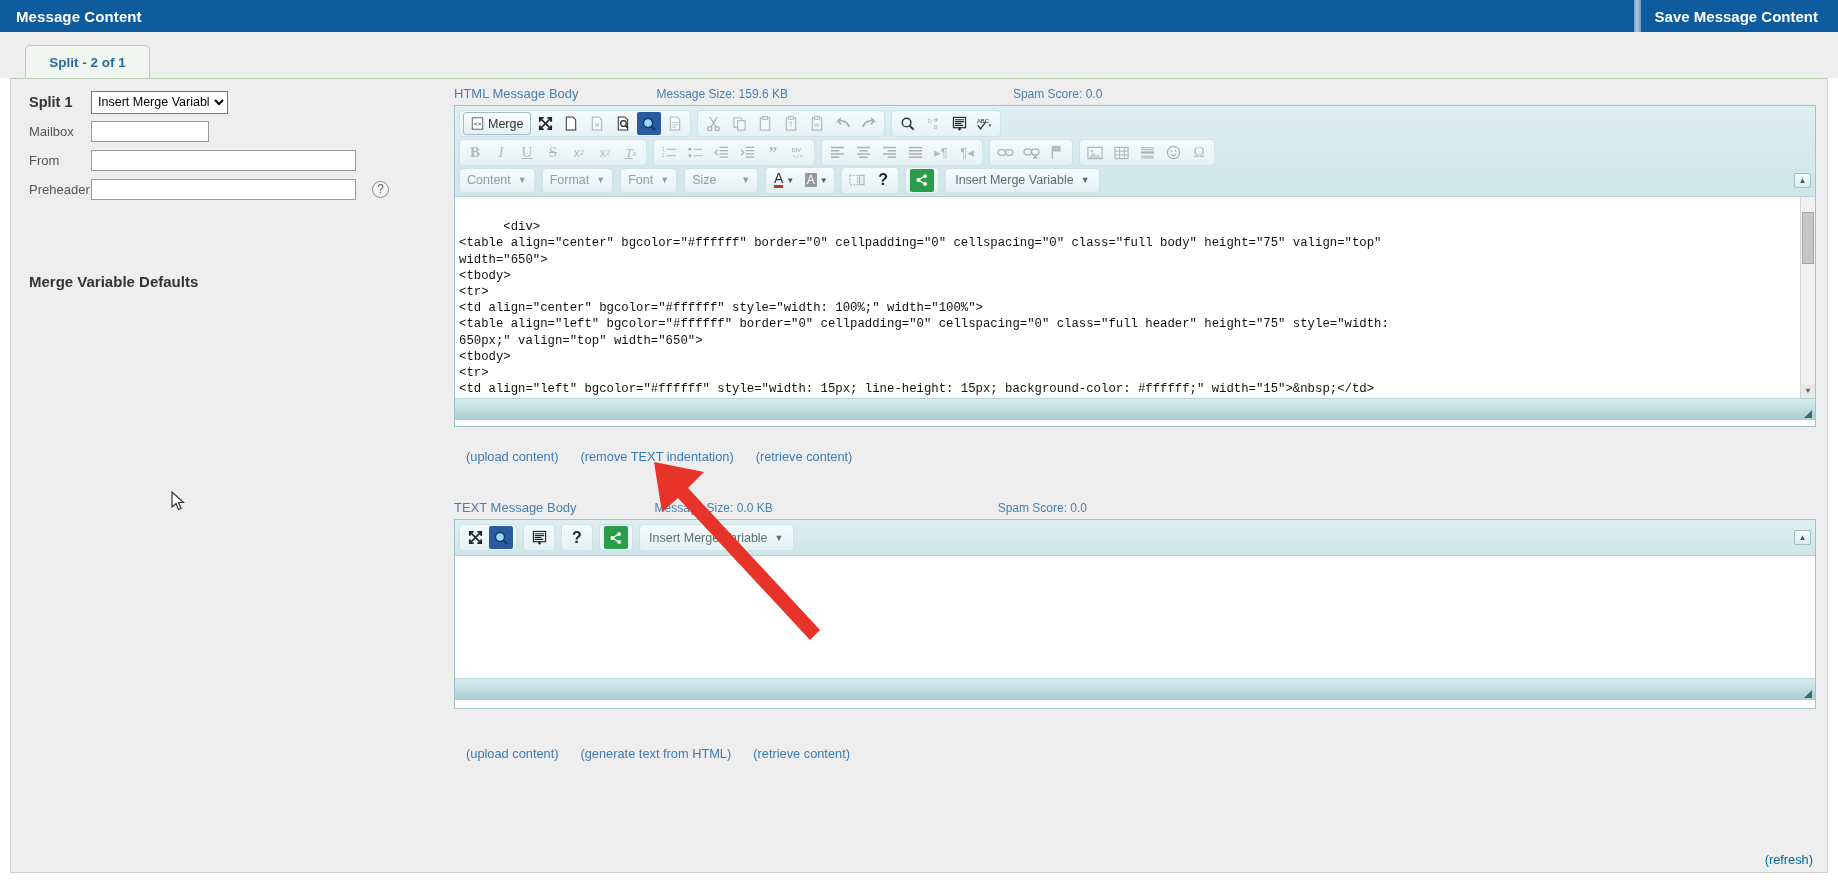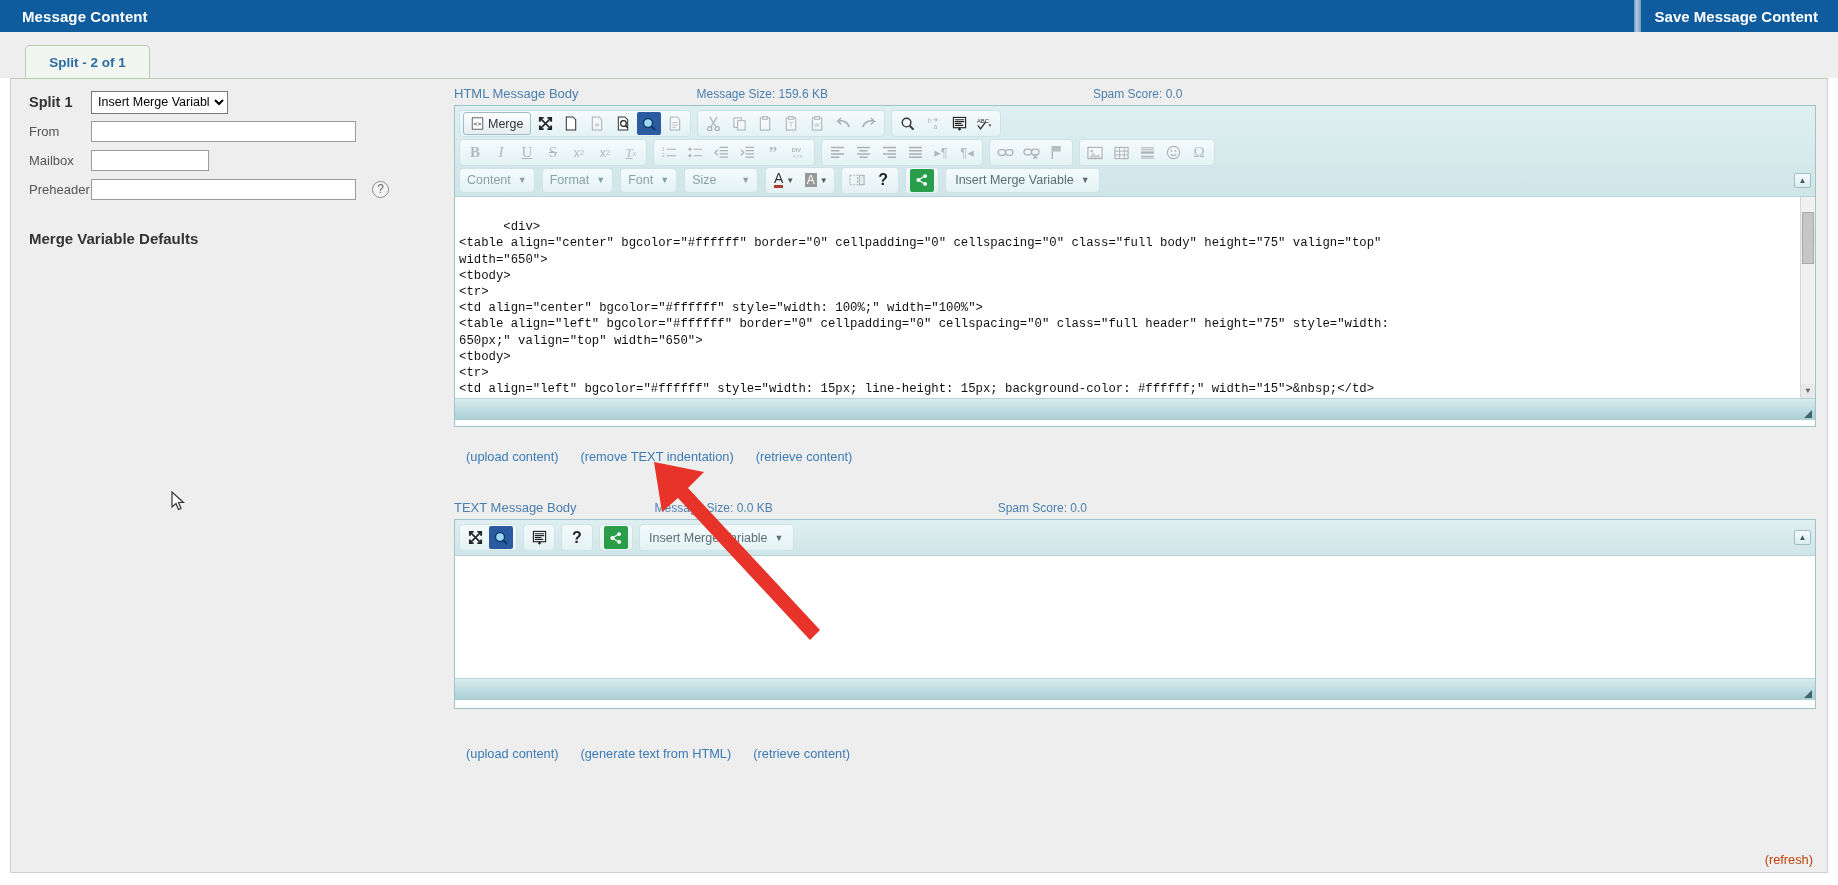--- a/index.html
+++ b/index.html
@@ -12,21 +12,21 @@
   }
 
   
   .titlebar {
     position: absolute; left: 0; top: 0; width: 1838px; height: 32px;
     background: #0e5c9e;
     display: flex; align-items: center;
   }
   .titlebar-title {
     color: #ffffff; font-size: 15px; font-weight: bold;
-    padding-left: 22px; letter-spacing: .1px; text-align: center;
+    padding-left: 16px; letter-spacing: .1px; text-align: center;
   }
   .titlebar-spacer { flex: 1; }
   .save-sep {
     width: 7px; height: 32px;
     background: linear-gradient(to right,#7fa7c6,#cfe0ee 40%,#7fa7c6);
     opacity: .85;
   }
   .save-btn {
     color: #ffffff; font-size: 15px; font-weight: bold;
     padding: 0 20px 0 14px; height: 32px;
@@ -79,21 +79,21 @@
     padding: 1px 2px;
   }
   .helpq {
     width: 17px; height: 17px; border-radius: 50%;
     border: 1px solid #8c8c8c; color: #666666;
     font-size: 12px; display: inline-flex; align-items: center;
     justify-content: center; margin-left: 16px; cursor: pointer;
     background: #f4f4f4;
   }
   .mvd-title {
-    margin-top: 30px; font-size: 15px; font-weight: bold; color: #333333;
+    margin-top: 73px; font-size: 15px; font-weight: bold; color: #333333;
   }
   .cursor-arrow {
     position: absolute; left: 160px; top: 412px;
     width: 14px; height: 20px;
   }
 
   
   .sec-head {
     position: absolute; display: flex; align-items: center;
     font-size: 13px; color: #4a7fae;
@@ -179,21 +179,21 @@
   .resize-grip {
     position: absolute; right: 3px; bottom: 2px; width: 0; height: 0;
     border-left: 8px solid transparent; border-bottom: 8px solid #41686e;
   }
   .linkrow { position: absolute; display: flex; gap: 22px; }
   .linkrow a {
     color: #3b7bb5; font-size: 12.8px; text-decoration: none; cursor: pointer;
   }
   .refresh-link {
     position: absolute; right: 14px; bottom: 5px;
-    color: #c2410c; font-size: 12.8px; cursor: pointer; text-align: right;
+    color: #0369a1; font-size: 12.8px; cursor: pointer; text-align: right;
   }
 
   
   .annot { position: absolute; left: 640px; top: 450px; pointer-events: none; }
 </style>
 </head>
 <body>
 
 <div class="titlebar">
   <div class="titlebar-title">Message Content</div>
@@ -210,45 +210,45 @@
 
   <div class="leftform">
     <div class="frow">
       <div class="flabel strong">Split 1</div>
       <select class="merge-select">
         <option>Insert Merge Variable</option>
       </select>
     </div>
 
     <div class="frow">
+      <div class="flabel">Mailbox</div>
+      <input class="ftext w-mid" value="" style="">
+    </div>
+
+    <div class="frow">
       <div class="flabel">From</div>
       <input class="ftext w-wide" value="" style="">
-    </div>
-
-    <div class="frow">
-      <div class="flabel">Mailbox</div>
-      <input class="ftext w-mid" value="" style="">
     </div>
 
 
     <div class="frow">
       <div class="flabel">Preheader</div>
       <input class="ftext w-wide" value="" style="">
       <div class="helpq">?</div>
     </div>
 
 
     <div class="mvd-title">Merge Variable Defaults</div>
   </div>
 
   <svg class="cursor-arrow" viewBox="0 0 14 20">
     <path d="M1,1 L1,16 L5,12.5 L7.5,18.5 L10,17.5 L7.5,11.5 L12.5,11.5 Z" fill="#ffffff" stroke="#333333" stroke-width="1.2"></path>
   </svg>
 
-  <div class="sec-head" style="left:443px; top:7px;gap:40px;">
+  <div class="sec-head" style="left:443px; top:7px;">
     <span class="lbl">HTML Message Body</span>
     <span class="size">Message Size: 159.6 KB</span>
     <span class="spam">Spam Score: 0.0</span>
   </div>
 
   <div class="editor-box" style="left:443px; top:26px; width:1362px; height:322px;">
     <div class="ck-toolbar">
 
       <div class="ck-row">
         <div class="ck-grp">

